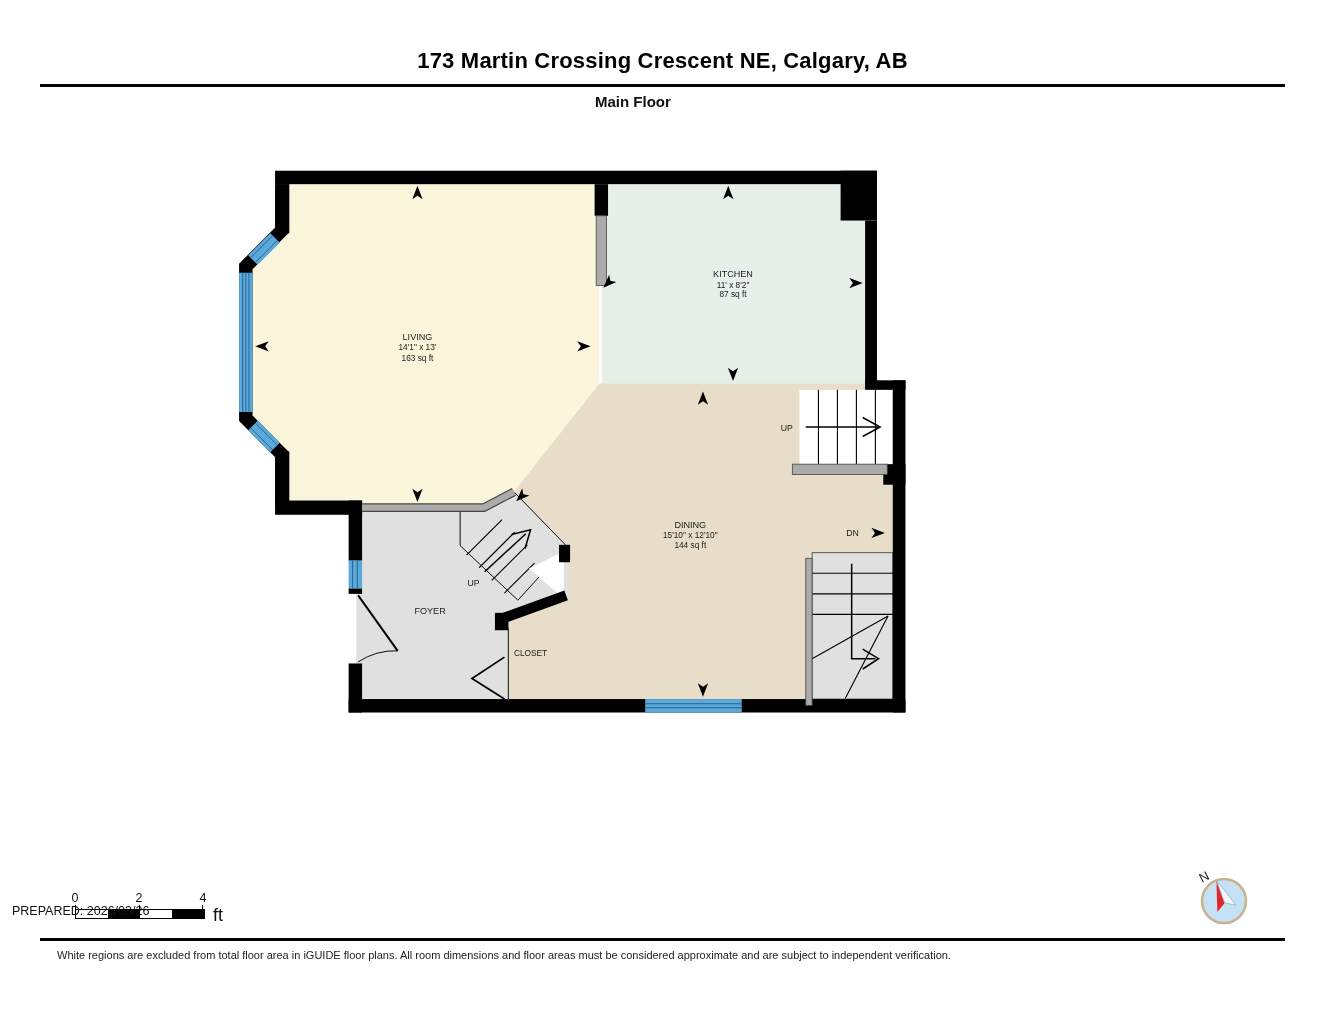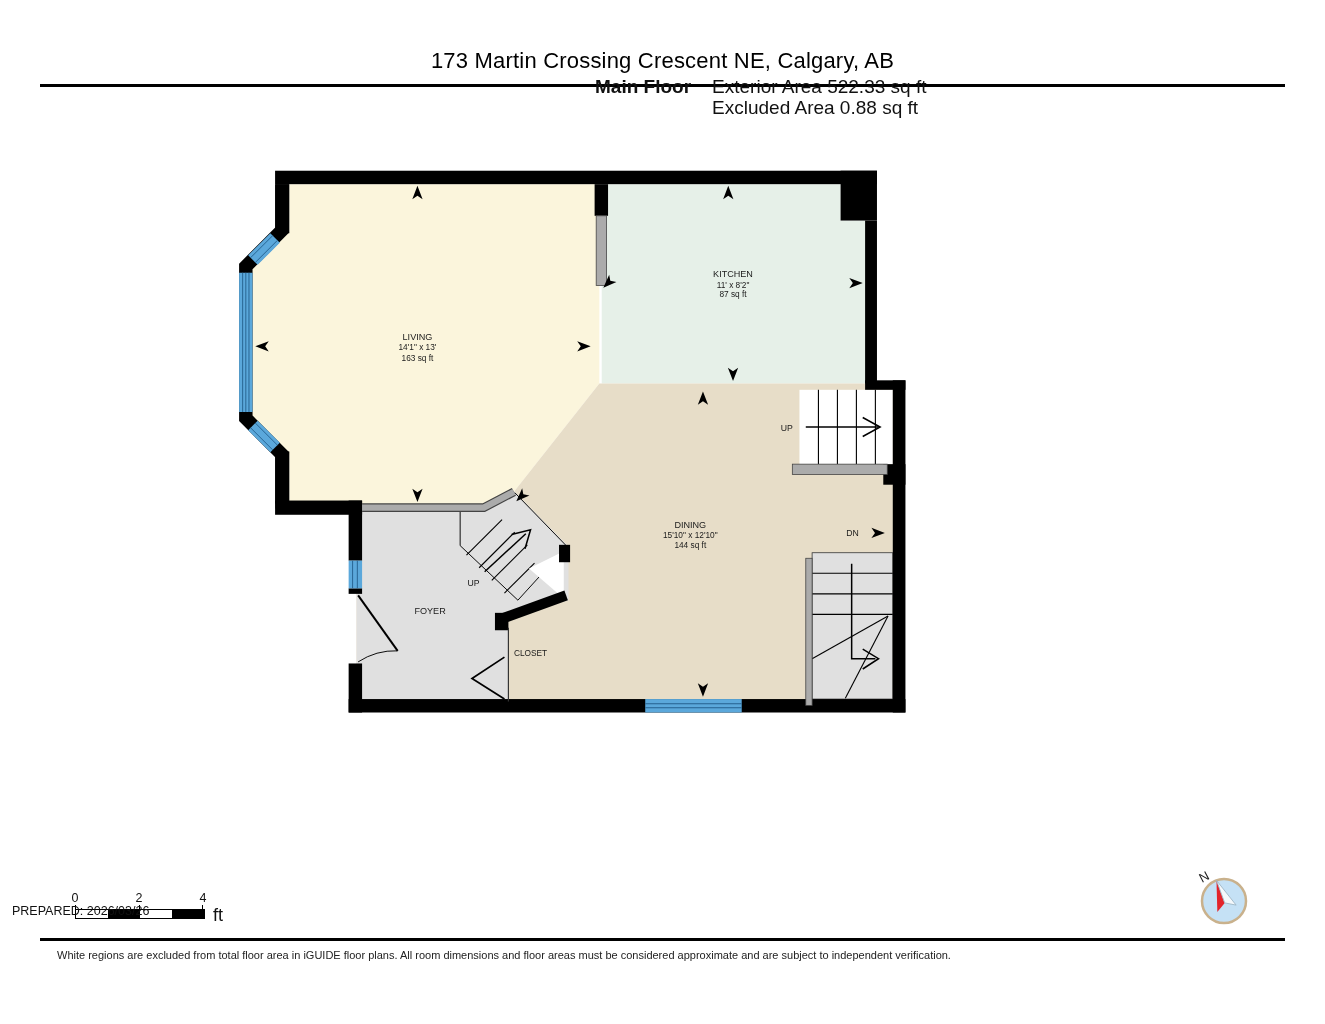--- a/index.html
+++ b/index.html
@@ -1,24 +1,24 @@
 <!DOCTYPE html>
 <html><head>
 <meta charset="utf-8">
 <style>
   html,body{margin:0;padding:0;background:#fff;}
   body{width:1325px;height:1024px;position:relative;overflow:hidden;
        font-family:"Liberation Sans",sans-serif;color:#111;}
   .abs{position:absolute;}
-  #title{top:48px;left:0;right:0;text-align:center;font-size:22px;font-weight:normal;
+  #title{top:48px;left:0;right:0;text-align:center;font-size:22px;font-weight:bold;
          letter-spacing:.2px;color:#000;}
   .rule{left:40px;width:1245px;height:3px;background:#000;}
   #rule-top{top:84px;}
   #rule-bottom{top:938px;}
-  #floor-info{top:76px;left:595px;display:flex;gap:21px;font-size:19px;}
+  #floor-info{top:93px;left:595px;display:flex;gap:0;font-size:15px;}
   #floor-info .fl{font-weight:bold;}
   #floor-info .areas div{line-height:21px;}
   #plan{left:230px;top:140px;}
   svg text{font-family:"Liberation Sans",sans-serif;fill:#1a1a1a;}
   .rm{font-size:11.5px;}
   .rs{font-size:10.5px;}
   .st{font-size:11px;}
   .tread{stroke:#000;stroke-width:1.4;fill:none;}
   .thin{stroke:#000;stroke-width:1.2;fill:none;}
   .sarrow{stroke:#000;stroke-width:1.9;fill:none;}
@@ -37,24 +37,20 @@
   #compass{left:1186px;top:863px;}
   #disclaimer{top:949px;left:57px;right:40px;font-size:11px;color:#222;}
 </style>
 </head>
 <body>
 
 <div id="title" class="abs">173 Martin Crossing Crescent NE, Calgary, AB</div>
 <div id="rule-top" class="abs rule"></div>
 <div id="floor-info" class="abs">
   <span class="fl">Main Floor</span>
-  <span class="areas">
-    <div>Exterior Area 522.33 sq ft</div>
-    <div>Excluded Area 0.88 sq ft</div>
-  </span>
 </div>
 
 <svg id="plan" class="abs" width="870" height="710" viewBox="230 140 1100 850">
   <svg x="230" y="140" width="870" height="710" viewBox="230 140 870 710" overflow="visible">
 
   <g>
     <polygon points="305,172 697,172 697,424 588,562 560,578 305,578 305,514 252,462 252,282 305,232" fill="#FBF5DC"></polygon>
     <polygon points="700,172 1002,172 1002,218 1036,218 1036,424 700,424" fill="#E6F0E8"></polygon>
     <polygon points="697,424 1076,424 1076,831 390,831 390,578 560,578 588,562" fill="#E7DDC8"></polygon>
     <polygon points="390,580 560,580 590,561 658,630 658,698 582,720 582,831 390,831" fill="#E0E0E0"></polygon>

